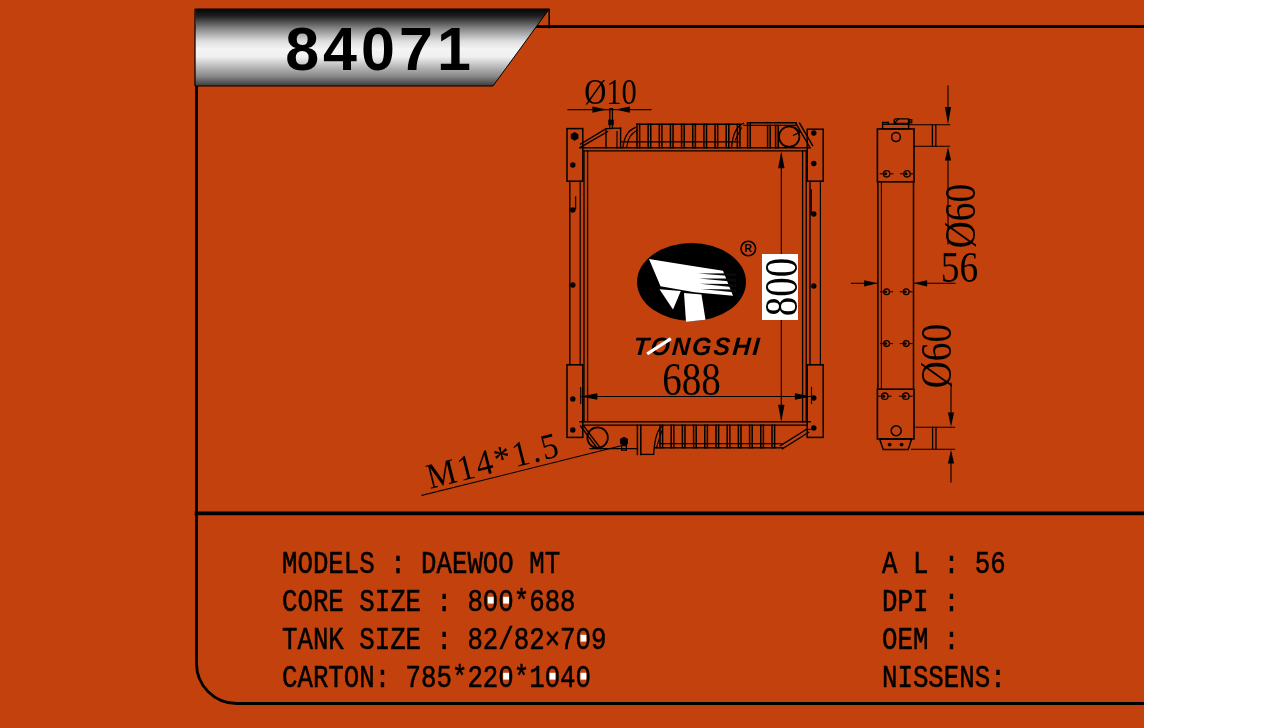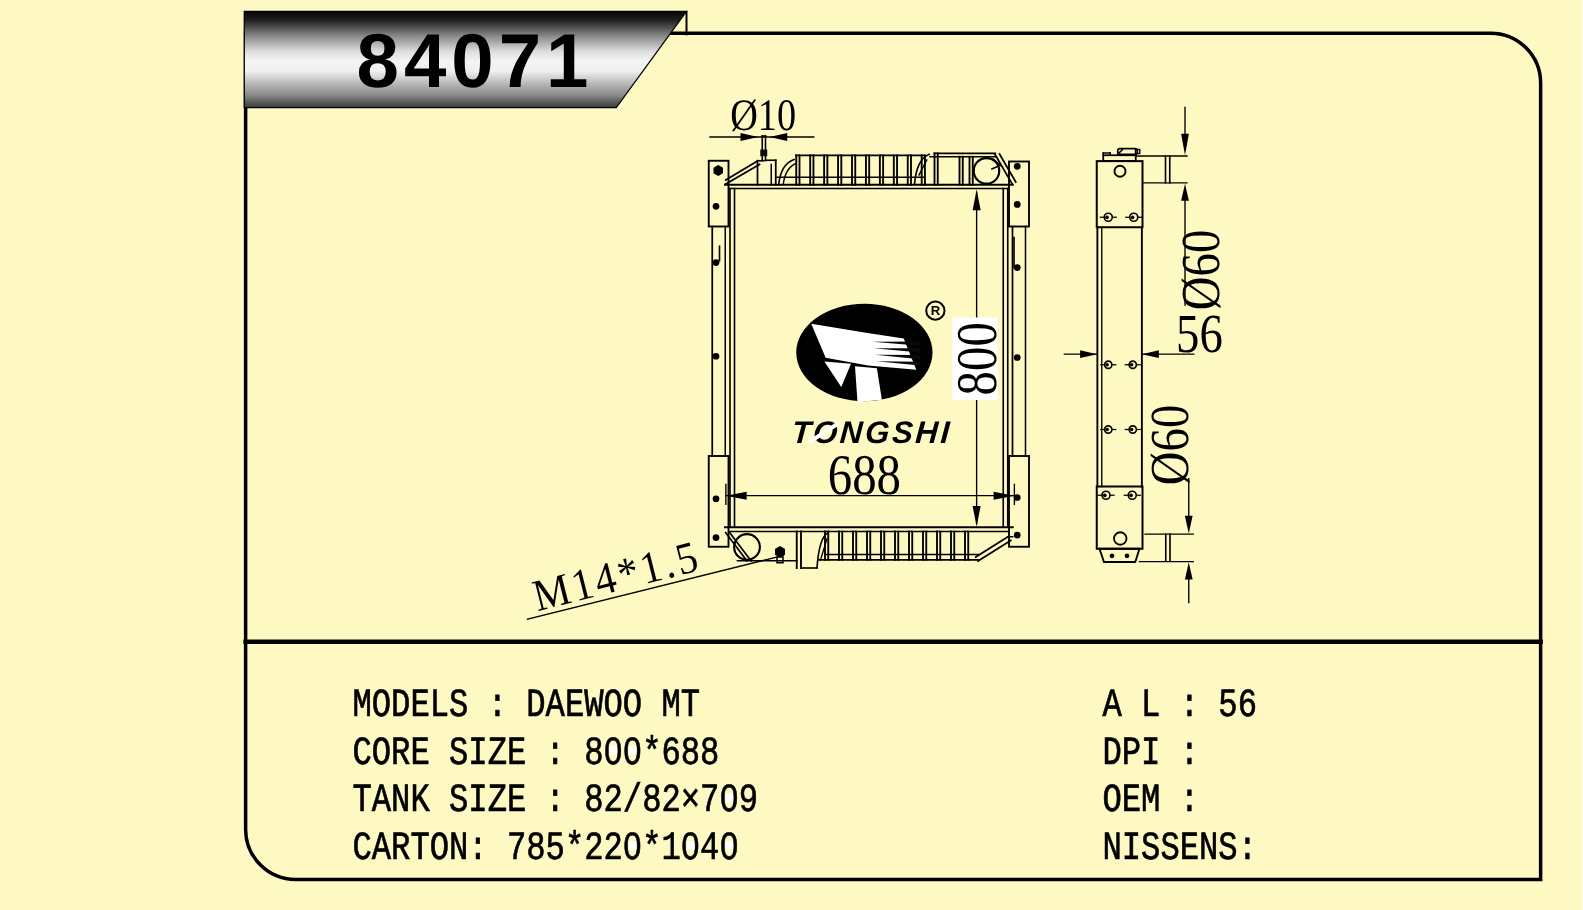--- a/index.html
+++ b/index.html
@@ -1,16 +1,16 @@
 <!DOCTYPE html>
 <html><head>
 <meta charset="utf-8">
 <style>
   html,body { margin:0; padding:0; background:#ffffff; }
-  .stage { position:relative; width:1266px; height:728px; background:#fef9c3; overflow:hidden;
+  .stage { position:relative; width:1144px; height:728px; background:#c2410c; overflow:hidden;
            font-family:"Liberation Sans", sans-serif; }
   svg text { fill:#000000; }
   .dim-text { font-family:"Liberation Serif", serif; }
   .spec-text { font-family:"Liberation Mono", monospace; font-size:32px; letter-spacing:0px; }
   .banner-num { font-family:"Liberation Sans", sans-serif; font-weight:700; font-size:61px; letter-spacing:4px; }
   .logo-word { font-family:"Liberation Sans", sans-serif; font-weight:700; font-style:italic; font-size:25px; letter-spacing:2.1px; }
   .reg-r { font-family:"Liberation Sans", sans-serif; font-weight:600; font-size:10.5px; }
 </style>
 </head>
 <body>

